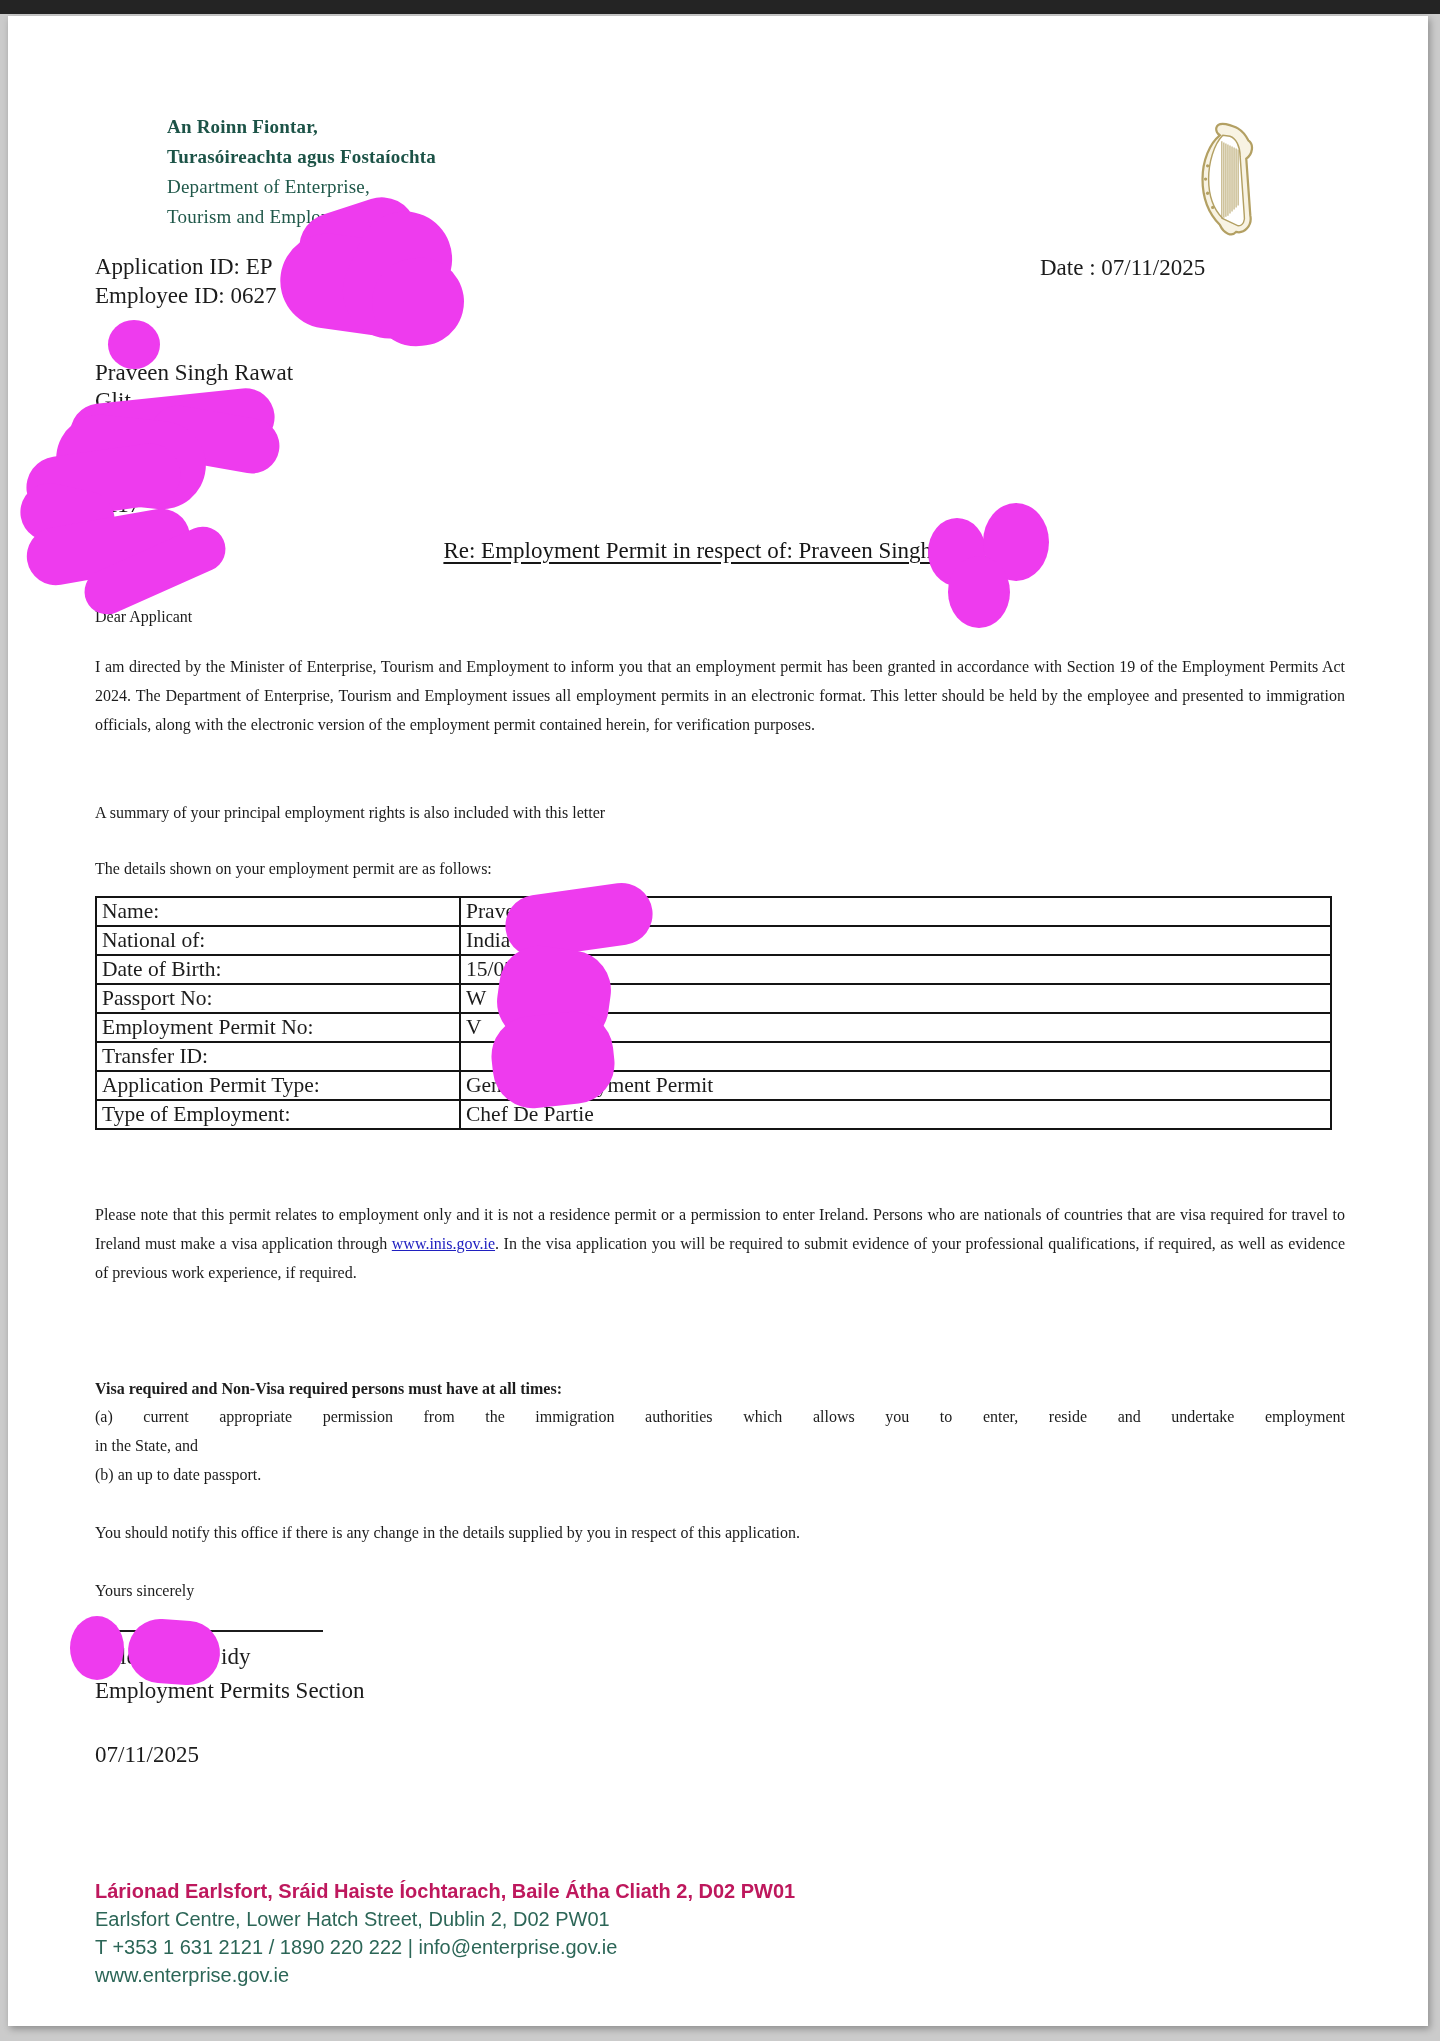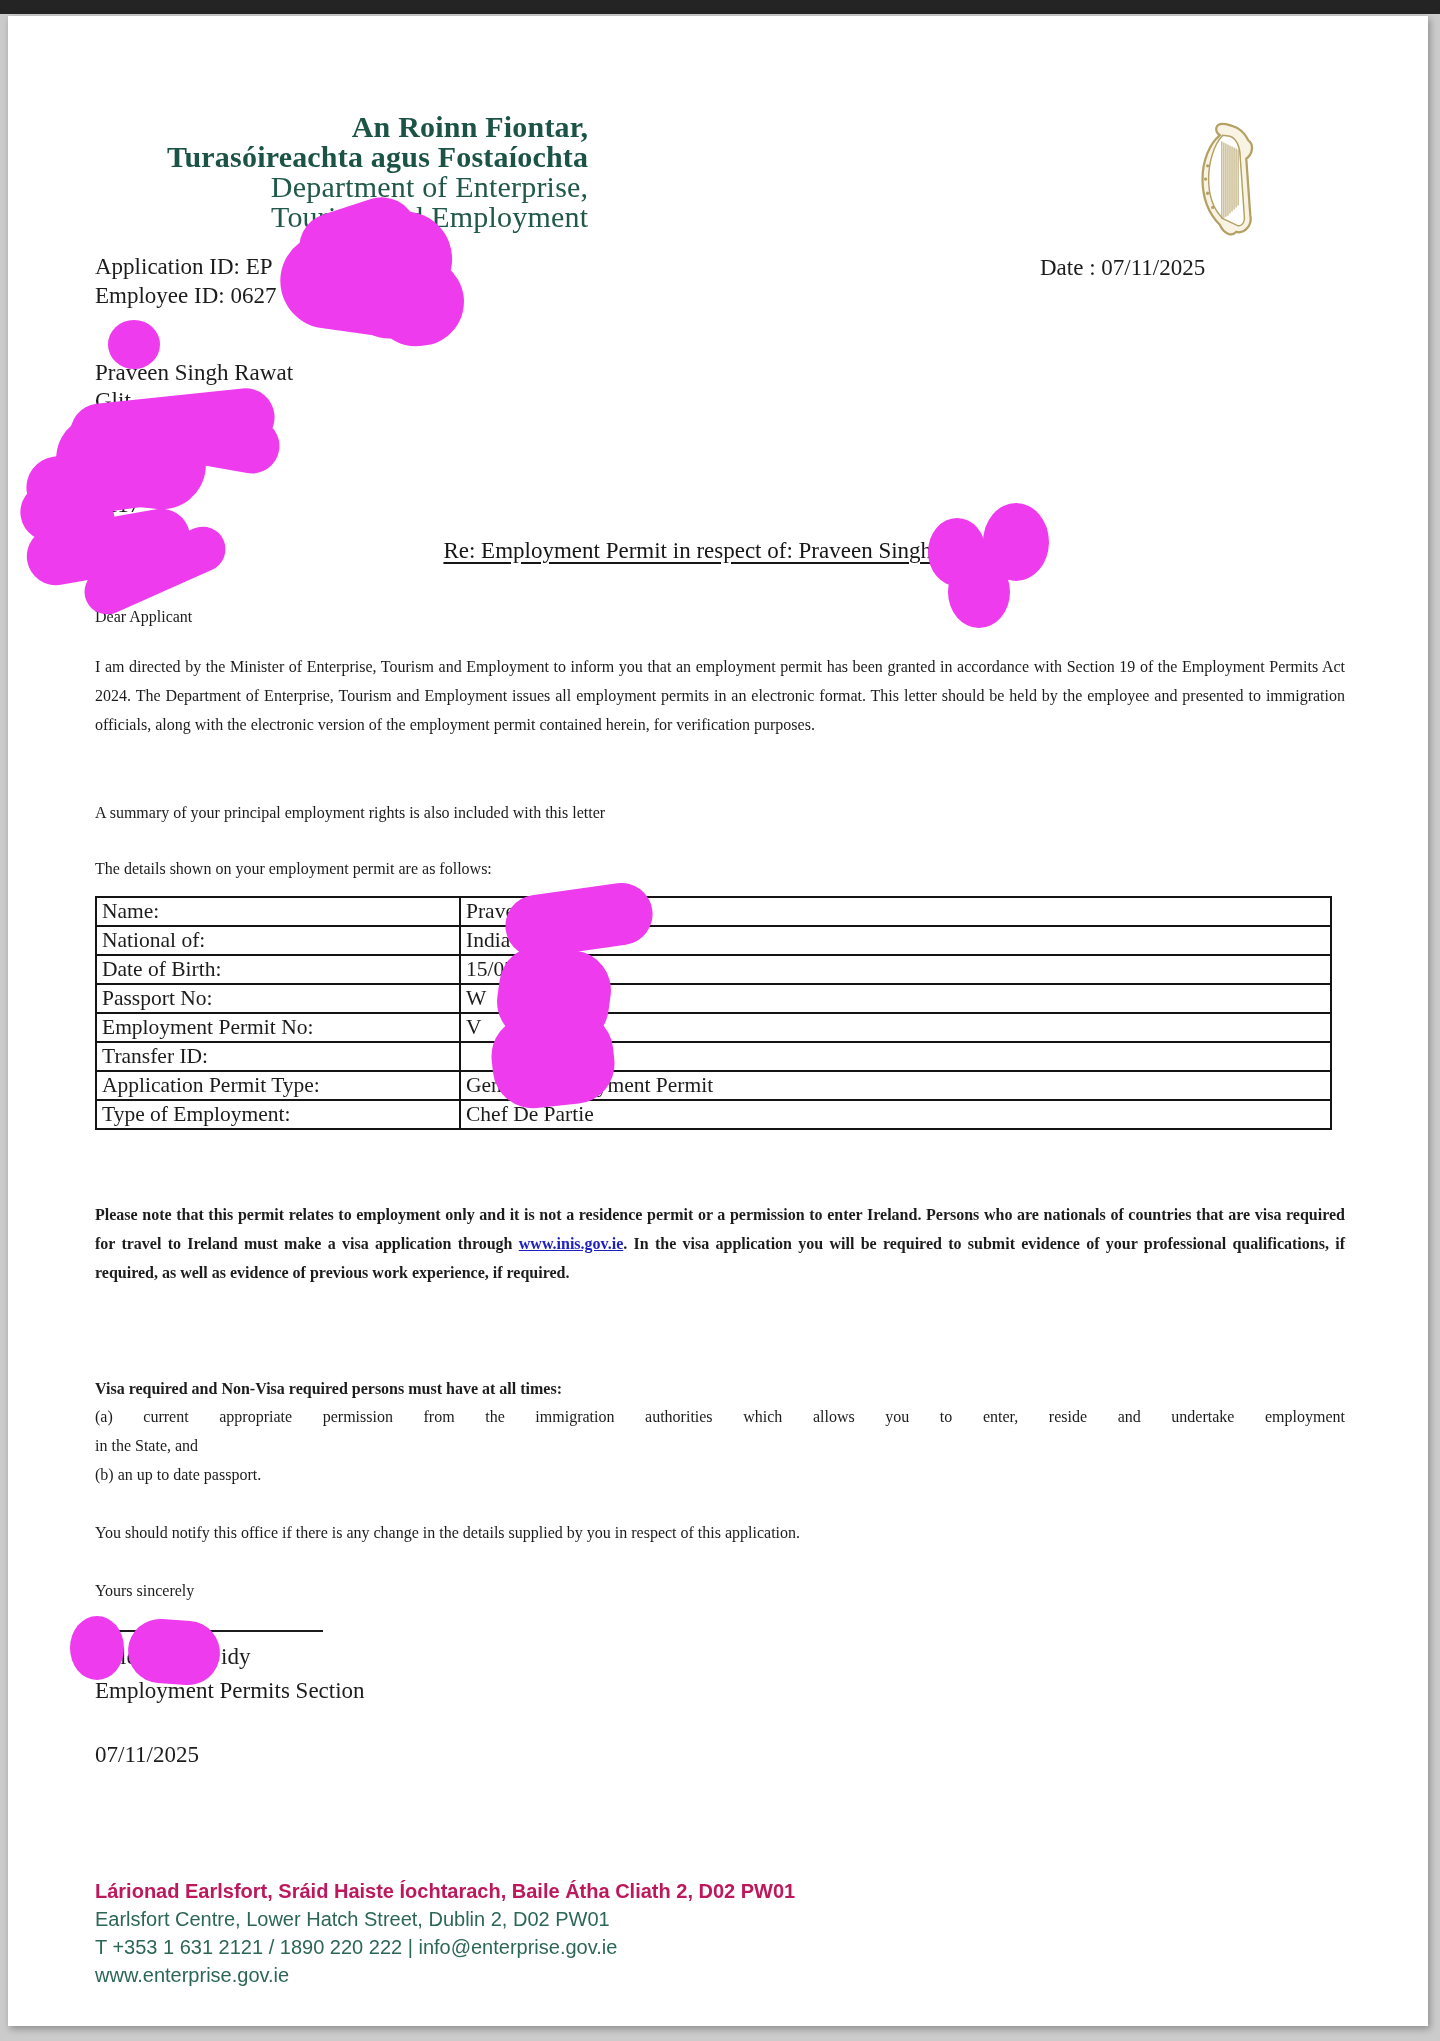--- a/index.html
+++ b/index.html
@@ -12,23 +12,22 @@
   }
   .topbar{position:absolute;left:0;top:0;width:1440px;height:14px;background:#242424;}
   .page{
     position:absolute;left:8px;top:16px;width:1420px;height:2010px;
     background:#ffffff;
     box-shadow:2px 3px 7px rgba(0,0,0,0.30);
   }
   .abs{position:absolute;}
   .green-head{
     color:#20584a;
-    font-size:30px;line-height:30px;
+    font-size:19px;line-height:30px;
     letter-spacing:0.2px;
-    text-align:right;
   }
   .green-head .bold{font-weight:bold;color:#1c5347;}
   .body-text{color:#1c1c1c;font-size:16px;line-height:29px;}
   .meta-text{color:#1c1c1c;font-size:23px;line-height:29px;}
   .just{text-align:justify;}
   .just-last{text-align:justify;text-align-last:justify;}
   .subject{
     width:1440px;text-align:center;color:#161616;font-size:23px;
   }
   .subject span{text-decoration:underline;text-underline-offset:4px;}
@@ -136,21 +135,21 @@
           <td>General Employment Permit</td>
         </tr>
     <tr>
           <td class="lbl">Type of Employment:</td>
           <td>Chef De Partie</td>
         </tr>
   </tbody>
     </table>
 </div>
 
-<div class="abs body-text just" style="left:95px;top:1200px;width:1250px;font-weight:bold;">
+<div class="abs body-text just" style="left:95px;top:1200px;width:1250px;">
   <span>Please note that this permit relates to employment only and it is not a residence permit or a permission to enter Ireland. Persons who are nationals of countries that are visa required for travel to Ireland must make a visa application through </span><a class="doc-link">www.inis.gov.ie</a><span>. In the visa application you will be required to submit evidence of your professional qualifications, if required, as well as evidence of previous work experience, if required.</span>
 </div>
 
 <div class="abs body-text" style="left:95px;top:1374px;font-weight:bold;">Visa required and Non-Visa required persons must have at all times:</div>
 
 <div class="abs body-text just-last" style="left:95px;top:1402px;width:1250px;">(a) current appropriate permission from the immigration authorities which allows you to enter, reside and undertake employment</div>
 <div class="abs body-text" style="left:95px;top:1431px;">in the State, and</div>
 <div class="abs body-text" style="left:95px;top:1460px;">(b) an up to date passport.</div>
 
 <div class="abs body-text" style="left:95px;top:1518px;">You should notify this office if there is any change in the details supplied by you in respect of this application.</div>

